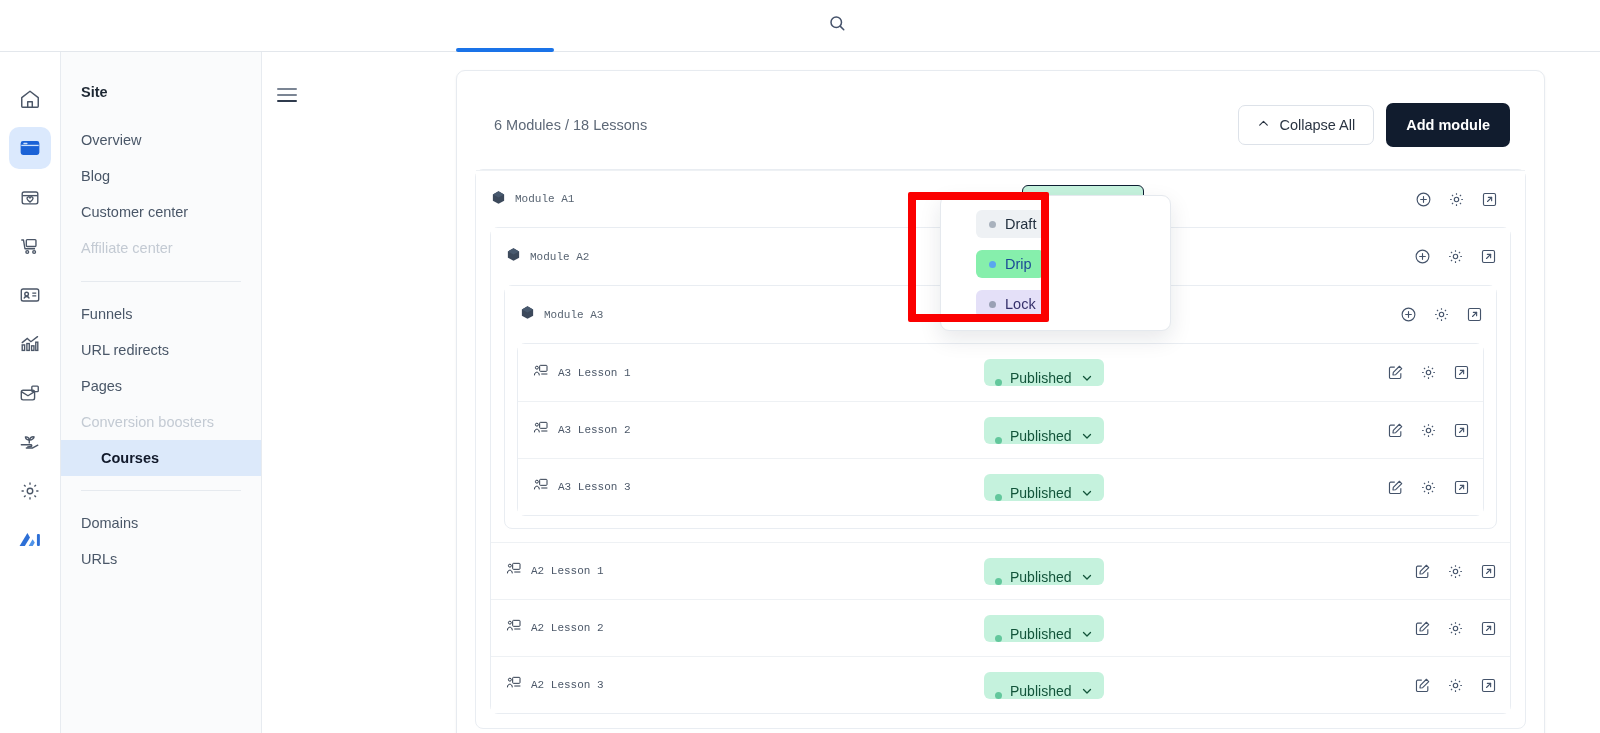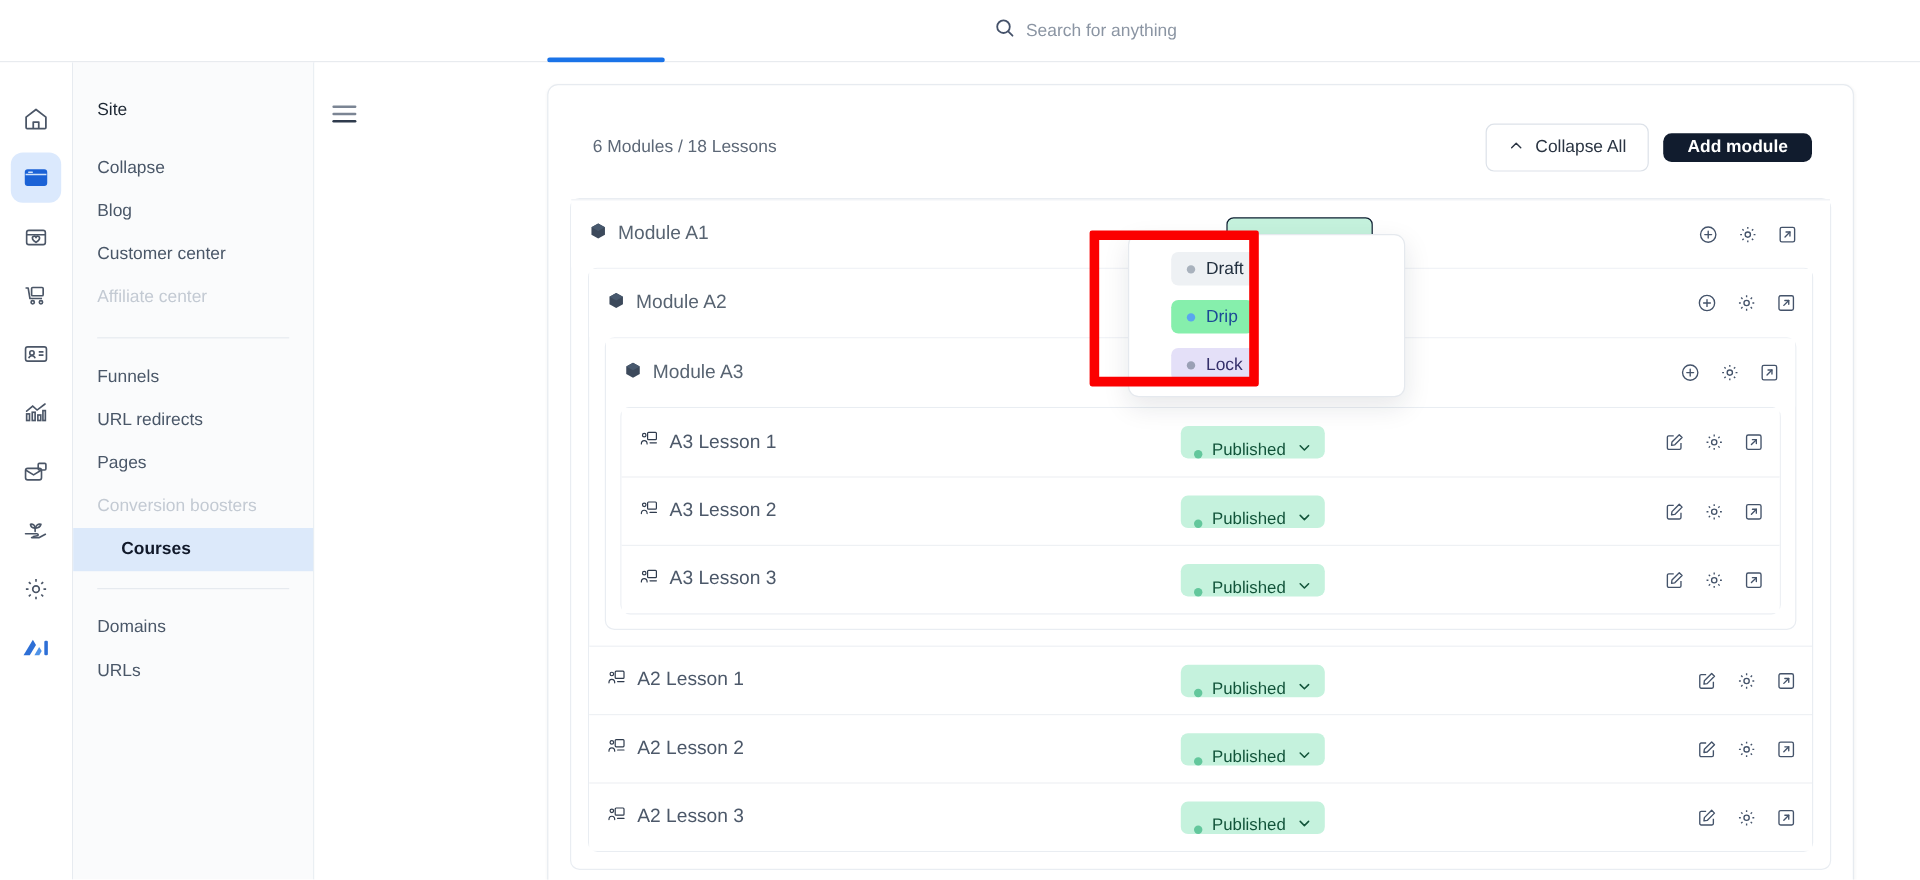--- a/index.html
+++ b/index.html
@@ -50,21 +50,21 @@
     display: flex; align-items: center; justify-content: center; cursor: pointer;
   }
   .rail-item.active { background: #dbe9fd; }
   .rail-item svg { display: block; }
 
   
   .nav {
     position: absolute; left: 61px; top: 52px; width: 201px; height: 681px;
     background: #fafbfc; border-right: 1px solid #e7ebf0; padding-top: 32px;
   }
-  .nav-head { font-size: 14.5px; font-weight: 400; color: #1d2733; padding: 0 0 0 20px; margin-bottom: 22px; }
+  .nav-head { font-size: 14.5px; font-weight: 700; color: #1d2733; padding: 0 0 0 20px; margin-bottom: 22px; }
   .nav-item {
     font-size: 14.5px; color: #4a5768; padding: 9px 0 9px 20px; cursor: pointer; line-height: 1.25;
   }
   .nav-item.disabled { color: #c3cad3; cursor: default; }
   .nav-item.active { background: #dce9fa; color: #11192a; font-weight: 600; padding-left: 40px; }
   .nav-sep { height: 1px; background: #e6eaef; margin: 14px 20px 14px 20px; }
 
   
   .midcol { position: absolute; left: 262px; top: 52px; width: 194px; height: 681px; background: #fff; }
   .hamburger { position: absolute; left: 277px; top: 88px; width: 20px; height: 16px; cursor: pointer; }
@@ -80,37 +80,37 @@
   }
   .card-head { display: flex; align-items: center; justify-content: space-between; padding: 32px 34px 0 37px; }
   .count { font-size: 14.5px; color: #5d6877; }
   .head-actions { display: flex; align-items: center; gap: 12px; justify-content: space-between; }
   .btn-collapse {
     display: flex; align-items: center; gap: 9px; height: 40px; padding: 0 18px;
     background: #fff; border: 1px solid #dde2e9; border-radius: 7px;
     font-size: 14.5px; color: #2a3442; cursor: pointer; font-family: "Liberation Sans", sans-serif;
   }
   .btn-add {
-    height: 24px; padding: 0 20px; background: #111c2e; border: none; border-radius: 7px;
+    height: 44px; padding: 0 20px; background: #111c2e; border: none; border-radius: 7px;
     font-size: 14.5px; font-weight: 700; color: #fff; cursor: pointer; font-family: "Liberation Sans", sans-serif;
   }
 
   .tree { margin-top: 22px; }
   .row {
     position: relative; display: flex; align-items: center;
     height: 57px; border-top: 1px solid #eef1f4; background: #fff;
   }
   .row.first { border-top: 1px solid #eef1f4; }
   .group { border: 1px solid #e9edf2; border-radius: 8px; background: #fff; }
   .lvl1 { margin: 0 18px; }
   .lvl2 { margin: 0 14px 14px 14px; }
   .lvl3 { margin: 0 13px 13px 13px; }
 
   .row-label { display: flex; align-items: center; gap: 9px; flex: 0 0 auto; }
-  .row-name { font-size: 16px; color: #4c5869; white-space: nowrap; }
+  .row-name { font-size: 11px; color: #4c5869; white-space: nowrap; font-family: Liberation Mono, monospace; }
   .row-name.module { color: #586472; }
 
   .badge-slot { position: absolute; display: flex; align-items: center; }
   .badge {
     display: inline-flex; align-items: flex-end; gap: 8px; height: 27px; padding: 0 11px;
     border-radius: 6px; font-size: 14px; cursor: pointer; white-space: nowrap;
     font-family: "Liberation Sans", sans-serif;
   }
   .badge .dot { width: 7px; height: 7px; border-radius: 50%; display: block; }
   .badge .chev { font-size: 11px; margin-left: 1px; }
@@ -152,21 +152,20 @@
 <div id="app">
 
   <div class="topbar">
     <div class="searchwrap">
       <span>
         <svg width="18" height="18" viewBox="0 0 24 24" fill="none" stroke="#45526a" stroke-width="2" stroke-linecap="round">
           <circle cx="11" cy="11" r="7"></circle>
             <line x1="16.5" y1="16.5" x2="21" y2="21"></line>
         </svg>
       </span>
-      <input class="search-input" placeholder="Search for anything" style="">
     </div>
   </div>
   <div class="topbar-rule"></div>
   <div class="tab-underline"></div>
 
   <div class="rail">
     <div class="rail-item">
       <span>
         <svg width="22" height="22" viewBox="0 0 24 24" fill="none" stroke="#4b5667" stroke-width="1.6" stroke-linejoin="round">
           <path d="M3 10.5 12 3.5l9 7V20a1 1 0 0 1-1 1H4a1 1 0 0 1-1-1z"></path>
@@ -259,21 +258,21 @@
           <rect x="23" y="5" width="3.4" height="14" rx="1.2" fill="#2d6fd6"></rect>
         </svg>
       </span>
     </div>
   </div>
 
   <div class="nav">
     <div class="nav-head">Site</div>
 
     <div>
-      <div class="nav-item">Collapse</div>
+      <div class="nav-item">Overview</div>
       <div class="nav-item">Blog</div>
       <div class="nav-item">Customer center</div>
       <div class="nav-item disabled">Affiliate center</div>
     </div>
     <div class="nav-sep"></div>
     <div>
       <div class="nav-item">Funnels</div>
       <div class="nav-item">URL redirects</div>
       <div class="nav-item">Pages</div>
       <div class="nav-item disabled">Conversion boosters</div>

